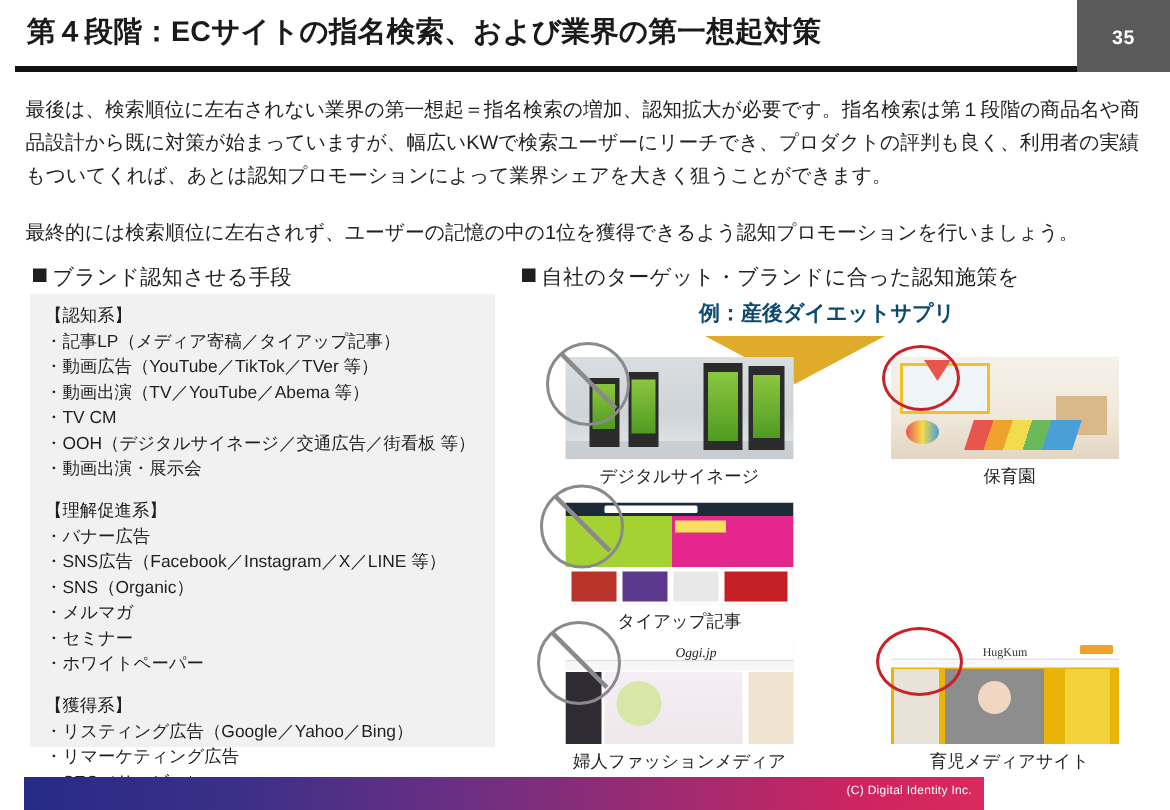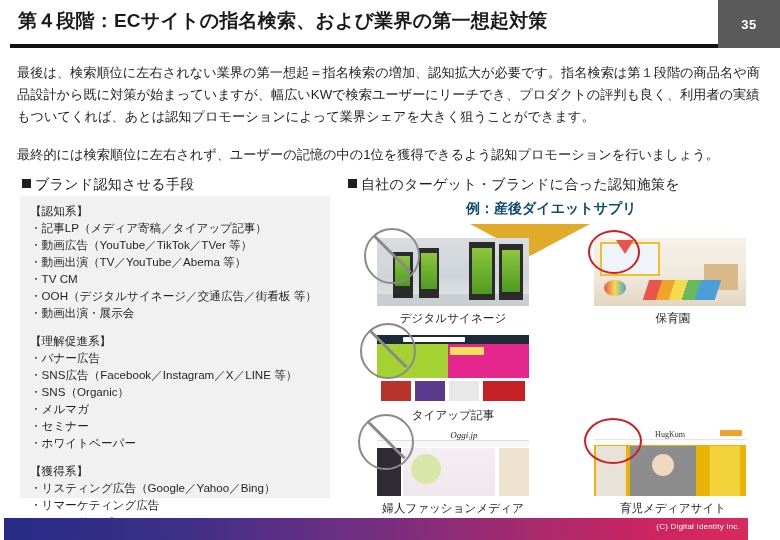--- a/index.html
+++ b/index.html
@@ -275,22 +275,22 @@
   .tn-kids .btn { position:absolute; right:4px; top:2px; width:22px; height:6px; background:#f0a32c; border-radius:1px; }
   .tn-kids .nav { position:absolute; left:0; right:0; top:12px; height:5px; background:#fafafa; }
   .tn-kids .photo { position:absolute; left:36px; top:18px; width:66px; height:50px; background:#8d8d8d; }
   .tn-kids .face { position:absolute; left:58px; top:26px; width:22px; height:22px; border-radius:50%; background:#f0d7c2; }
   .tn-kids .yellow { position:absolute; right:6px; top:18px; width:30px; height:50px; background:#f3d23b; }
   .tn-kids .leftcard { position:absolute; left:2px; top:18px; width:30px; height:50px; background:#e8e2d8; }
 
   
   .footer-bar {
     position: absolute;
-    left: 4px; bottom: 0;
-    width: 744px; height: 22px;
+    left: 16px; bottom: 0;
+    width: 640px; height: 22px;
     background: linear-gradient(90deg,#262b86 0%, #3b2f88 22%, #6a2f83 45%, #a52a6e 70%, #cf2460 88%, #d92a5e 100%);
   }
   .footer-text {
     position: absolute;
     right: 8px; top: 4px;
     font-size: 8px;
     color: #ffffff;
     letter-spacing: .2px;
     white-space: nowrap;
   }

